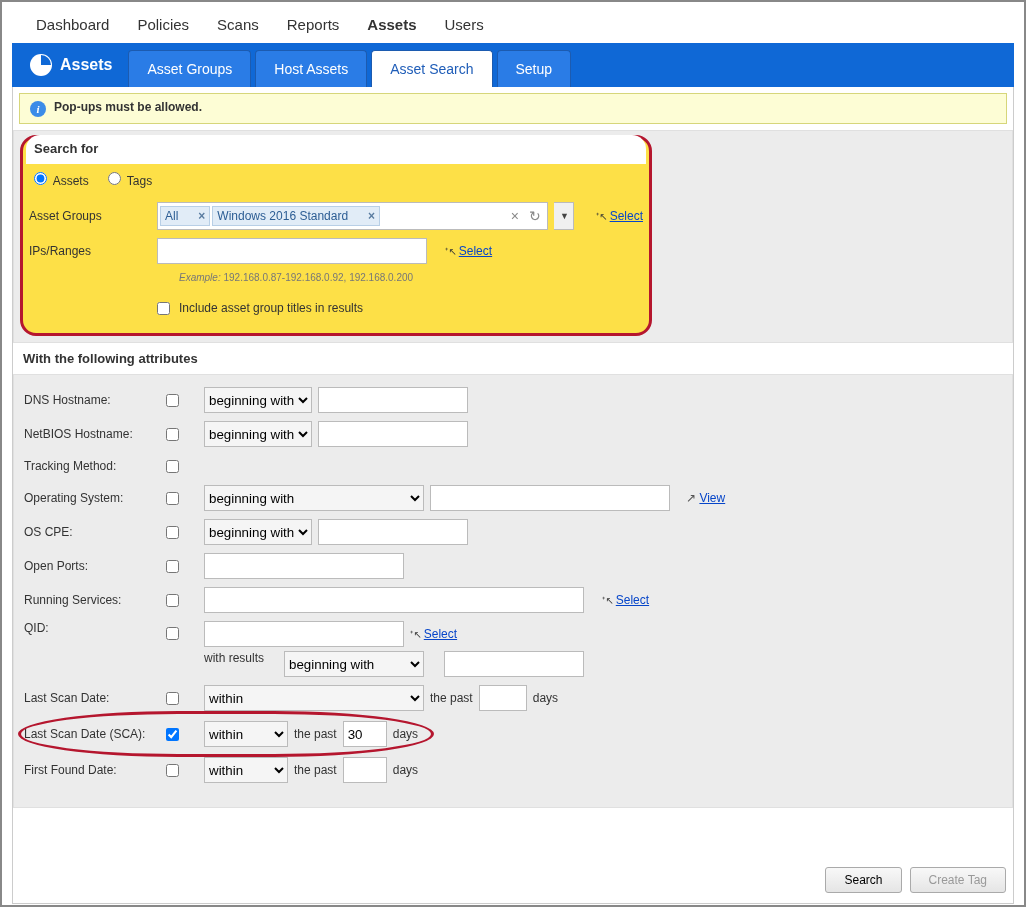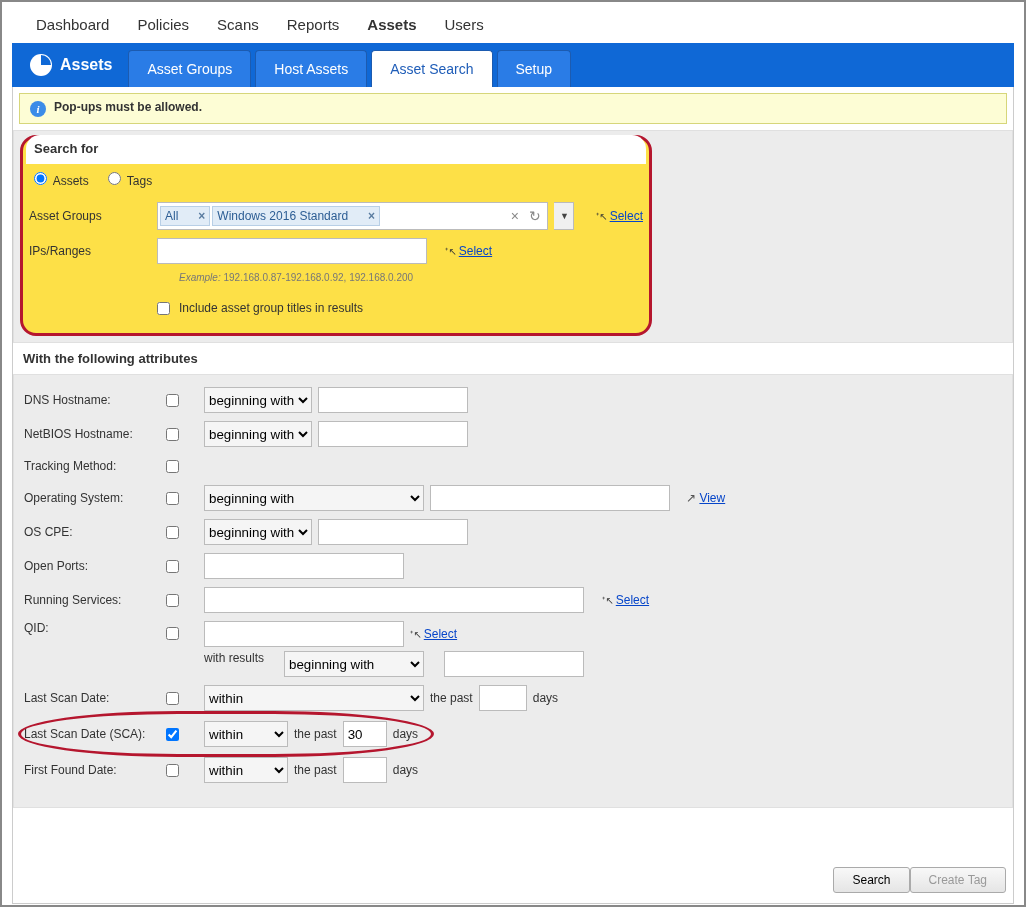--- a/index.html
+++ b/index.html
@@ -57,21 +57,21 @@
   select.sel { border:1px solid #bbb; background:#f5f5f5; height:26px; padding:0 0; }
 
   .example { font-size: 10px; color:#777; margin: 4px 0 0 150px; }
   .example i { font-style: italic; }
 
   .grey-region { background:#ececec; border:1px solid #e0e0e0; }
 
   .attrs { padding: 8px 10px 20px; }
   .attrs .lbl { width: 132px; }
 
-  .footer { position:absolute; right:18px; bottom:12px; display:flex; gap:0; }
+  .footer { position:absolute; right:18px; bottom:12px; display:flex; gap:8px; }
   .btn { border:1px solid #aaa; background:linear-gradient(#f8f8f8,#e5e5e5); padding:5px 18px; border-radius:3px; font-size:12px; cursor:pointer; }
   .btn:disabled { color:#999; cursor:default; }
 
   .dropdown-caret { font-size:9px; padding-left:2px;}
 </style>
 </head>
 <body>
 
 <div class="frame">
 

